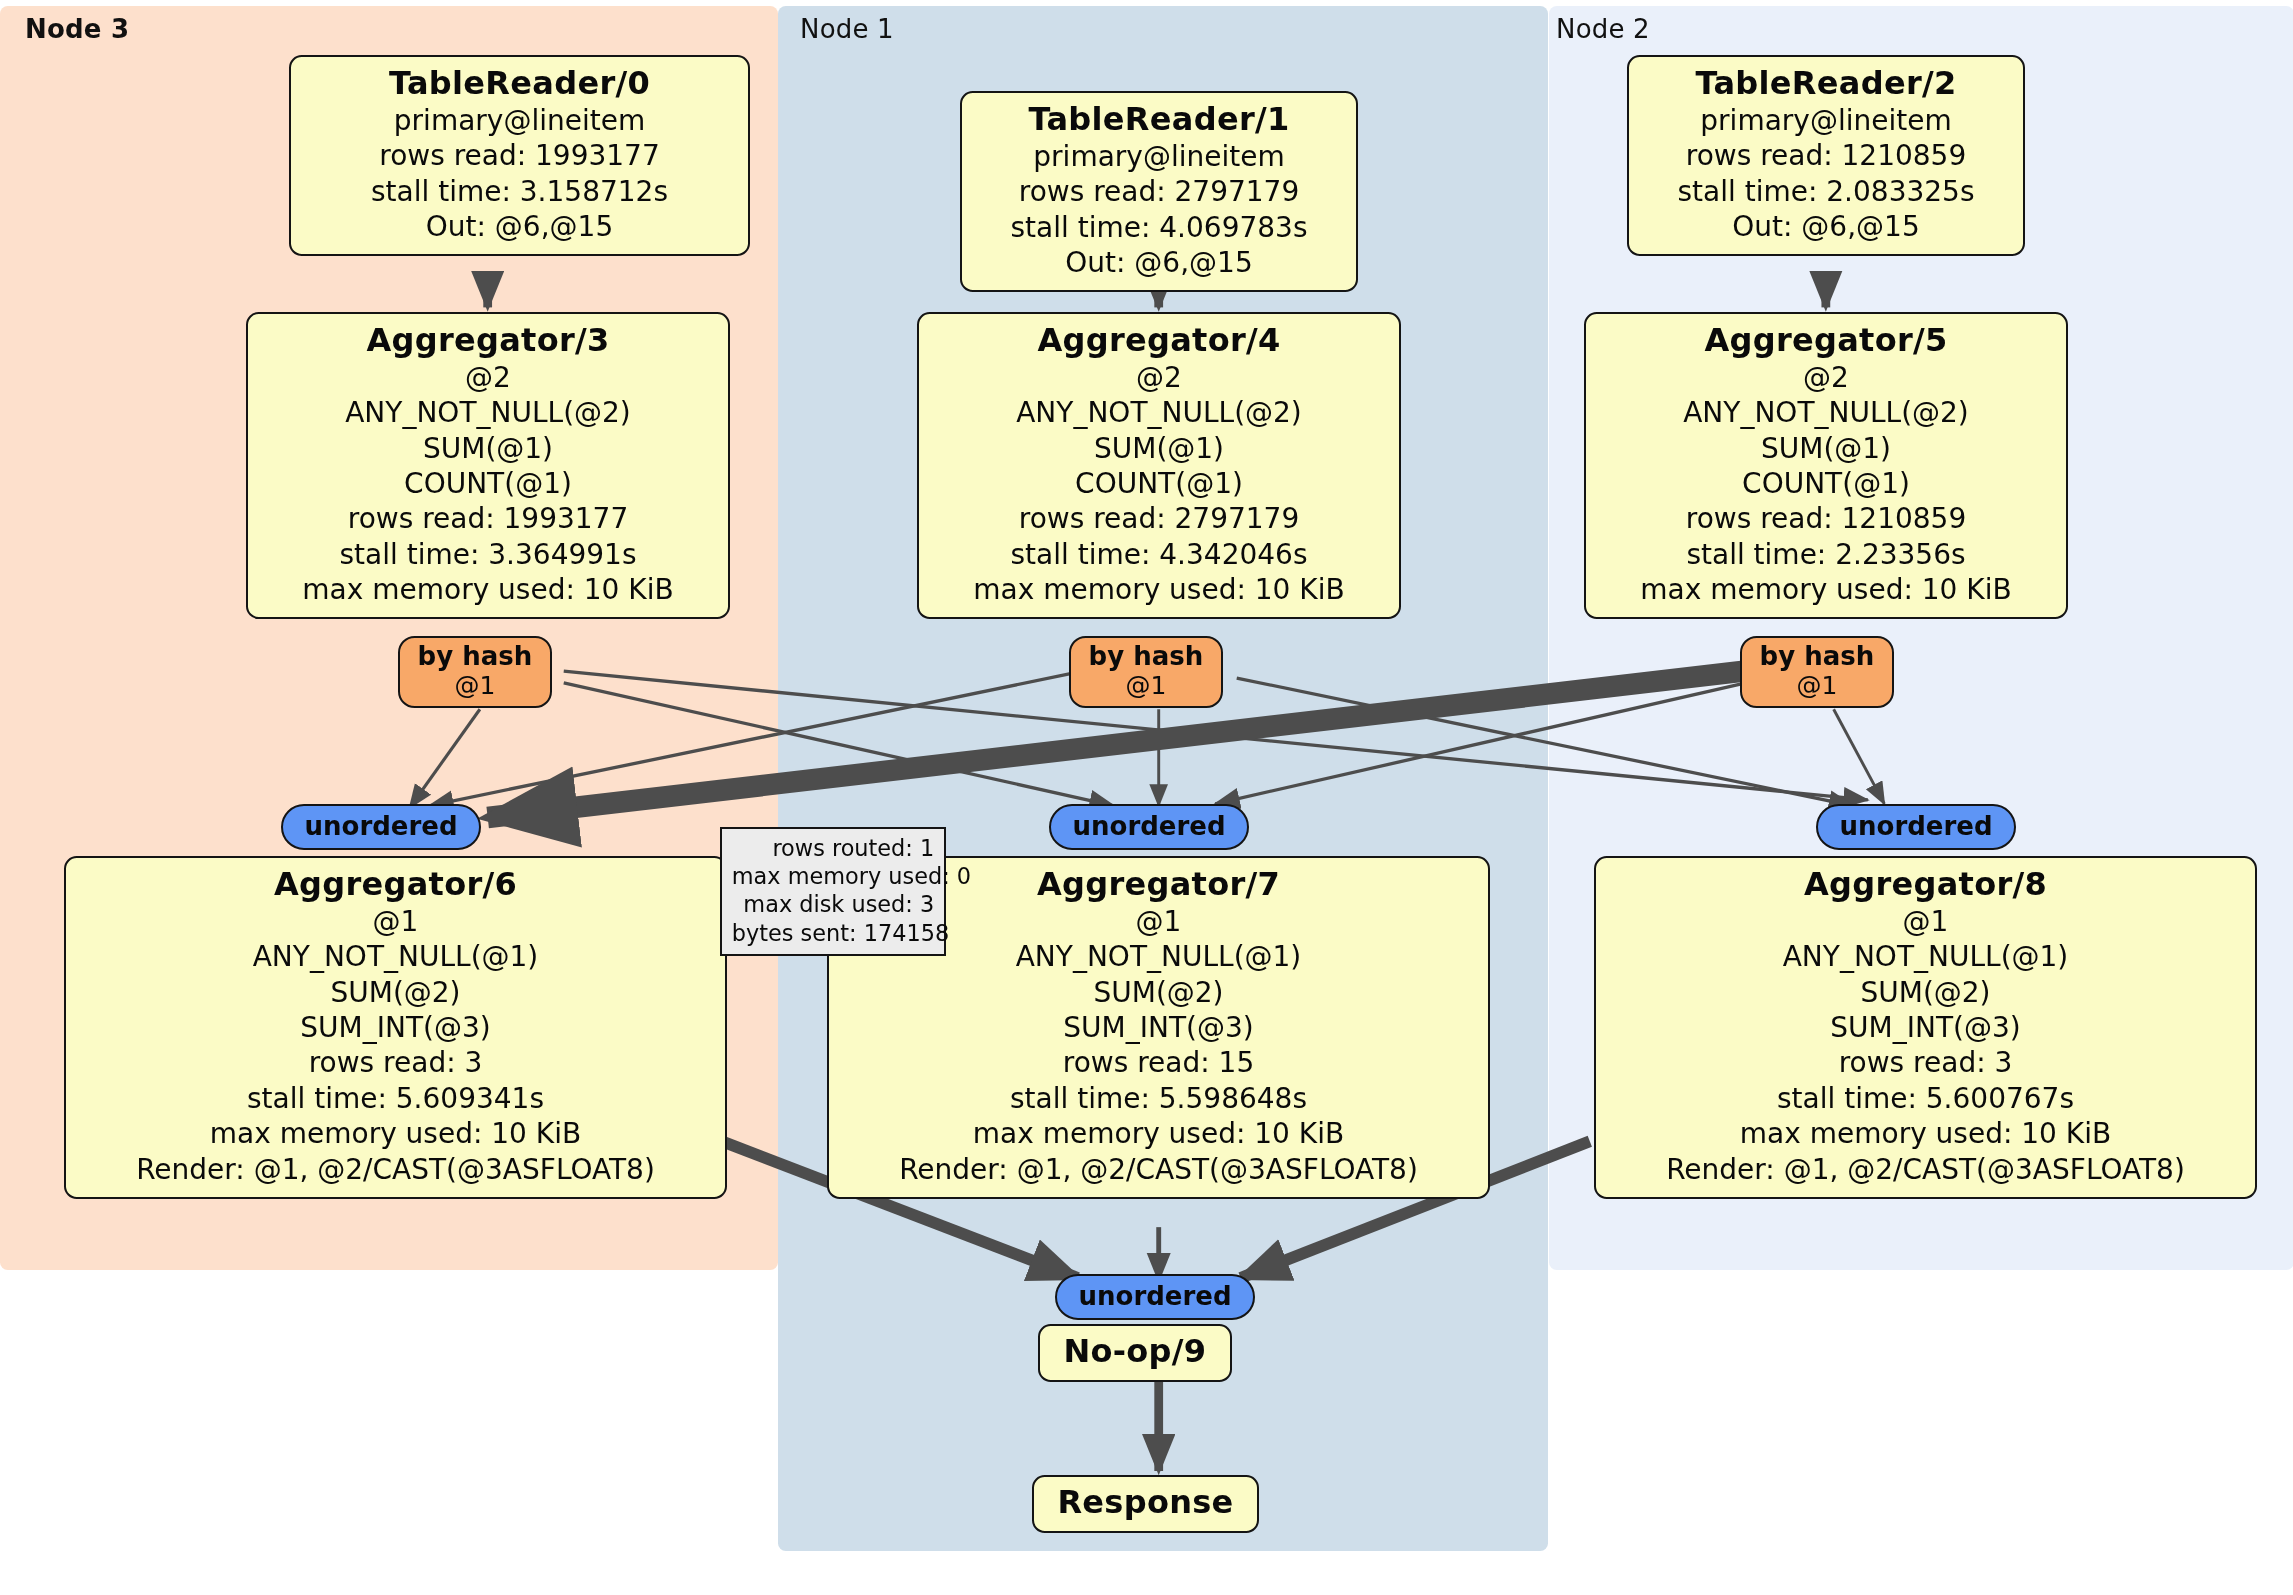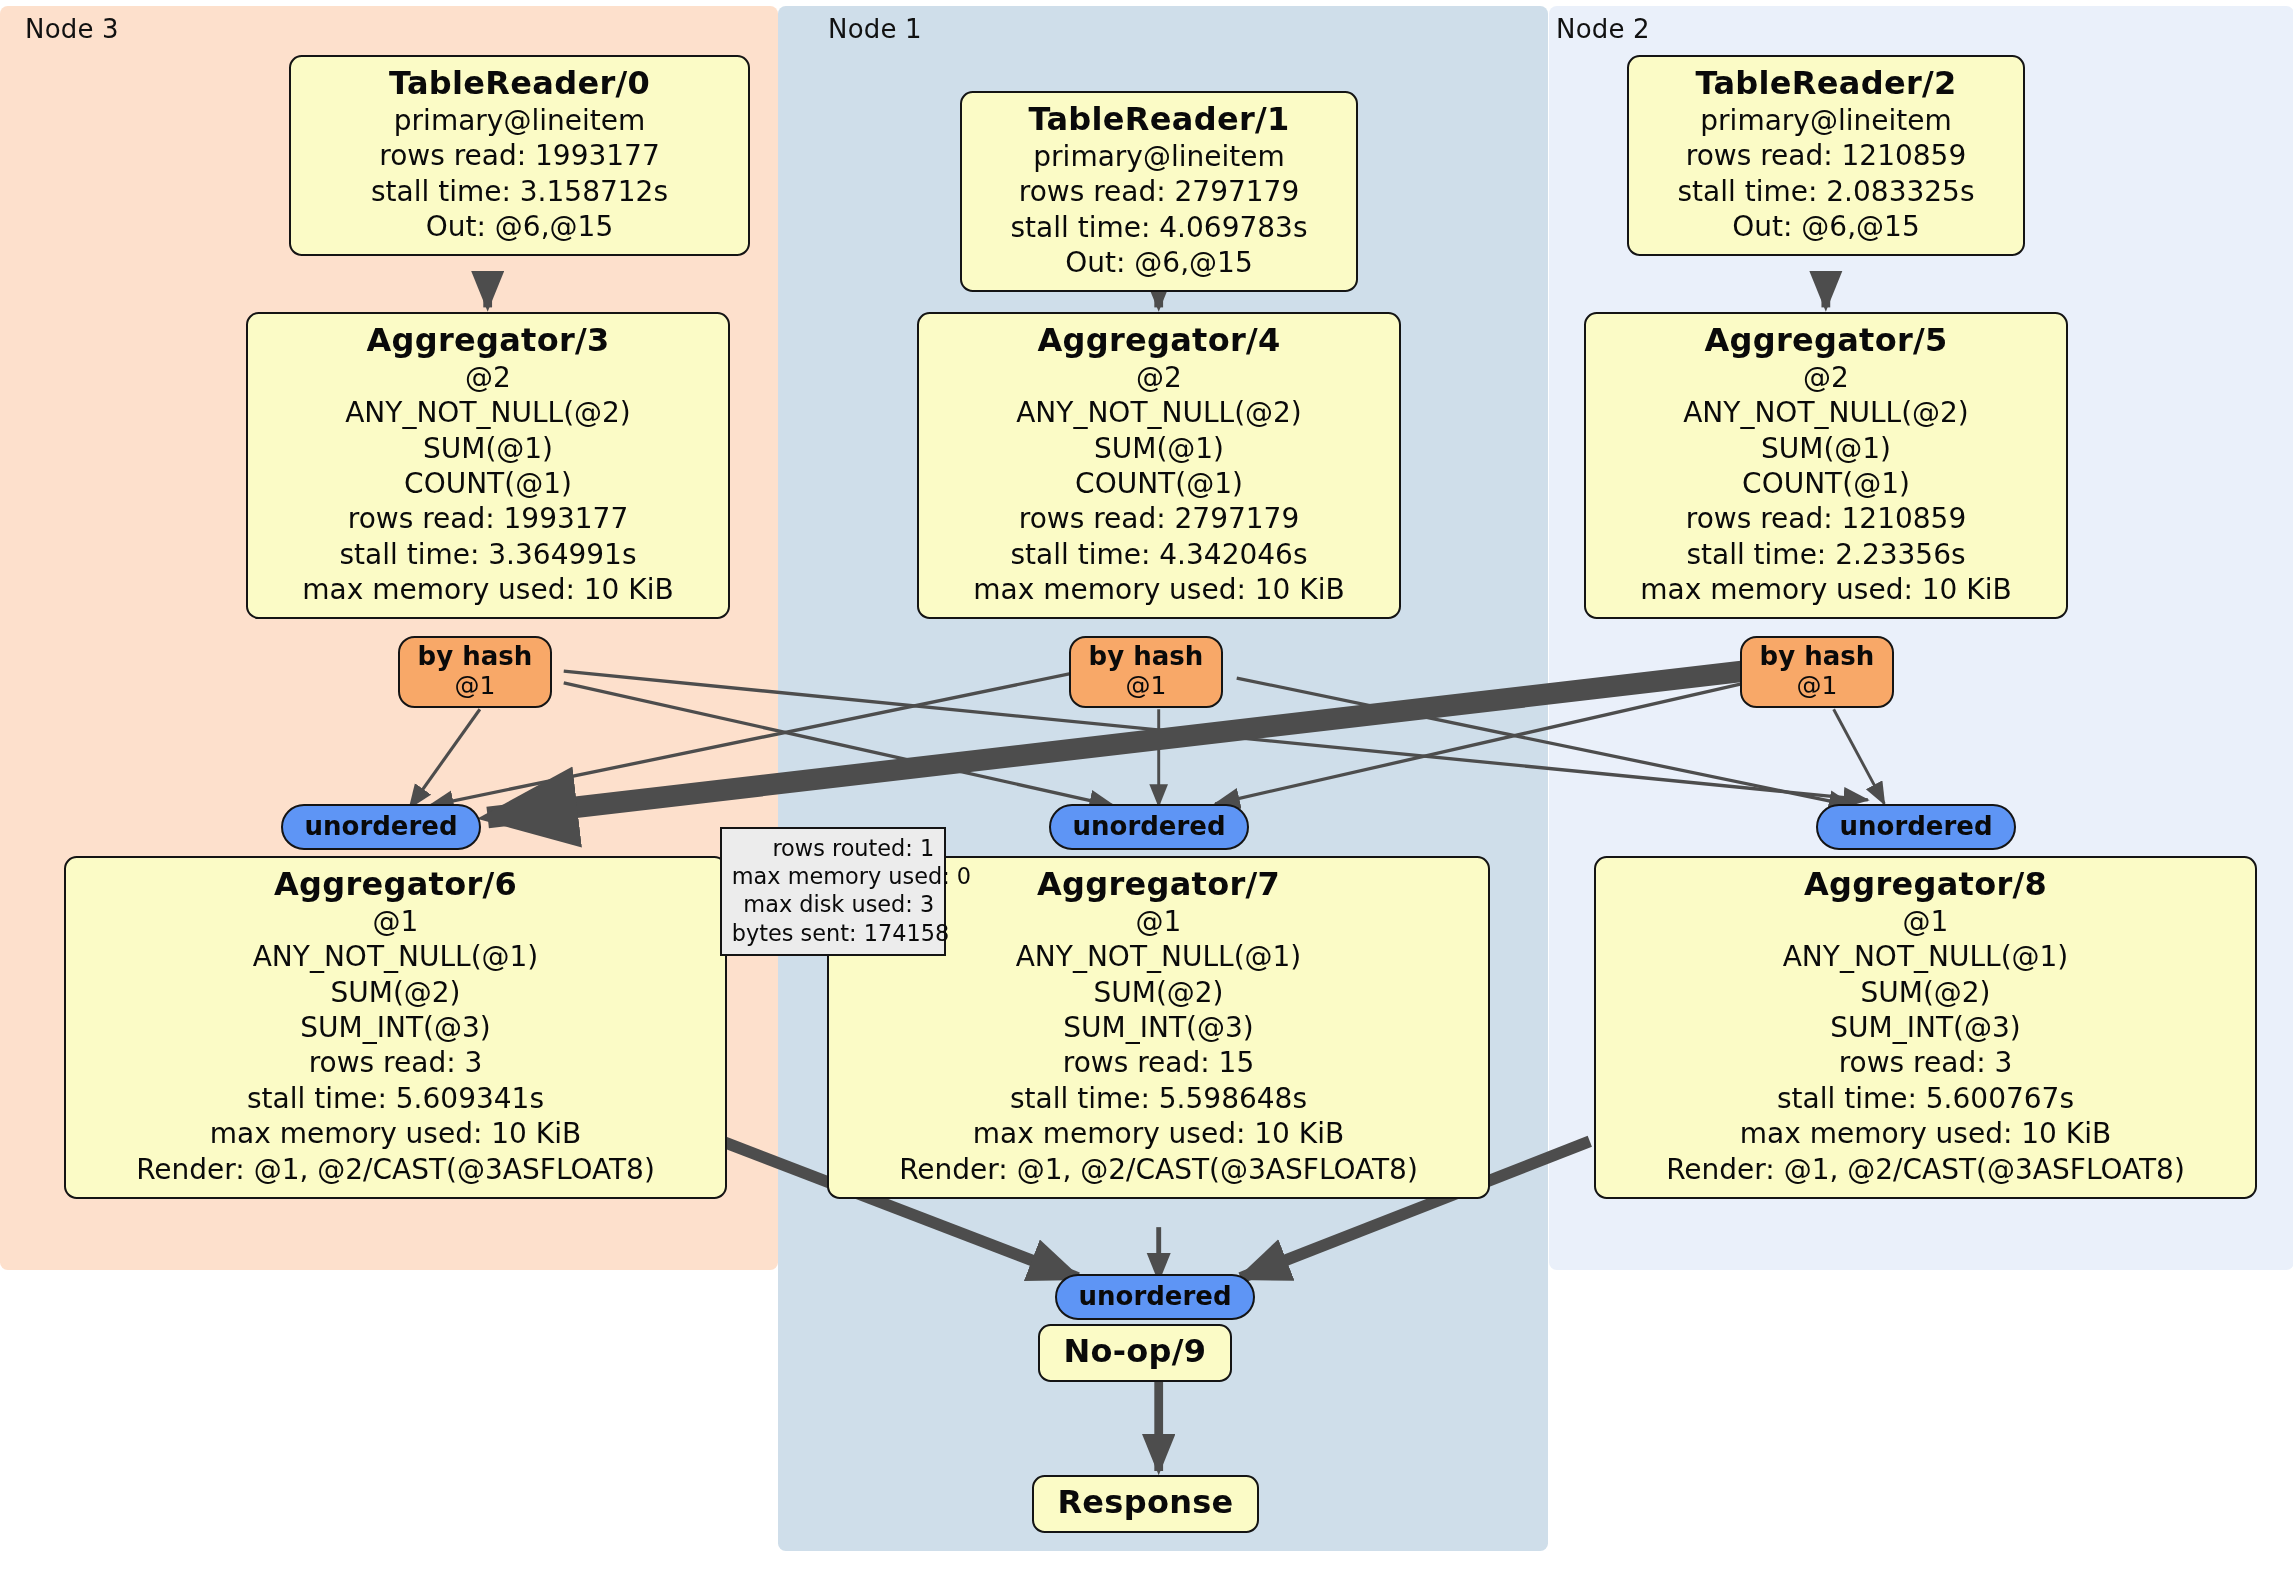--- a/index.html
+++ b/index.html
@@ -26,22 +26,22 @@
   .cluster-label {
     position: absolute;
     font-size: 26px;
     color: #111111;
     letter-spacing: 0.2px;
   }
   #cluster-node3 { left: 0px;    top: 5.9px;  width: 778px;  height: 1264px; background: #fde0cc; }
   #cluster-node1 { left: 778px;  top: 5.9px;  width: 770px;  height: 1545px; background: #cfdeea; }
   #cluster-node2 { left: 1549px; top: 5.9px;  width: 745px;  height: 1264px; background: #eaf0fa; }
 
-  #label-node3 { left: 25px;   top: 13.7px; }
-  #label-node1 { left: 828px;  top: 13.7px; }
+  #label-node3 { left: 25px;   top: 13.7px; font-weight: bold; }
+  #label-node1 { left: 800px;  top: 13.7px; }
   #label-node2 { left: 1556px; top: 13.7px; }
 
   
   #edges {
     position: absolute;
     left: 0; top: 0;
     width: 2294px;
     height: 1596px;
     pointer-events: none;
   }

